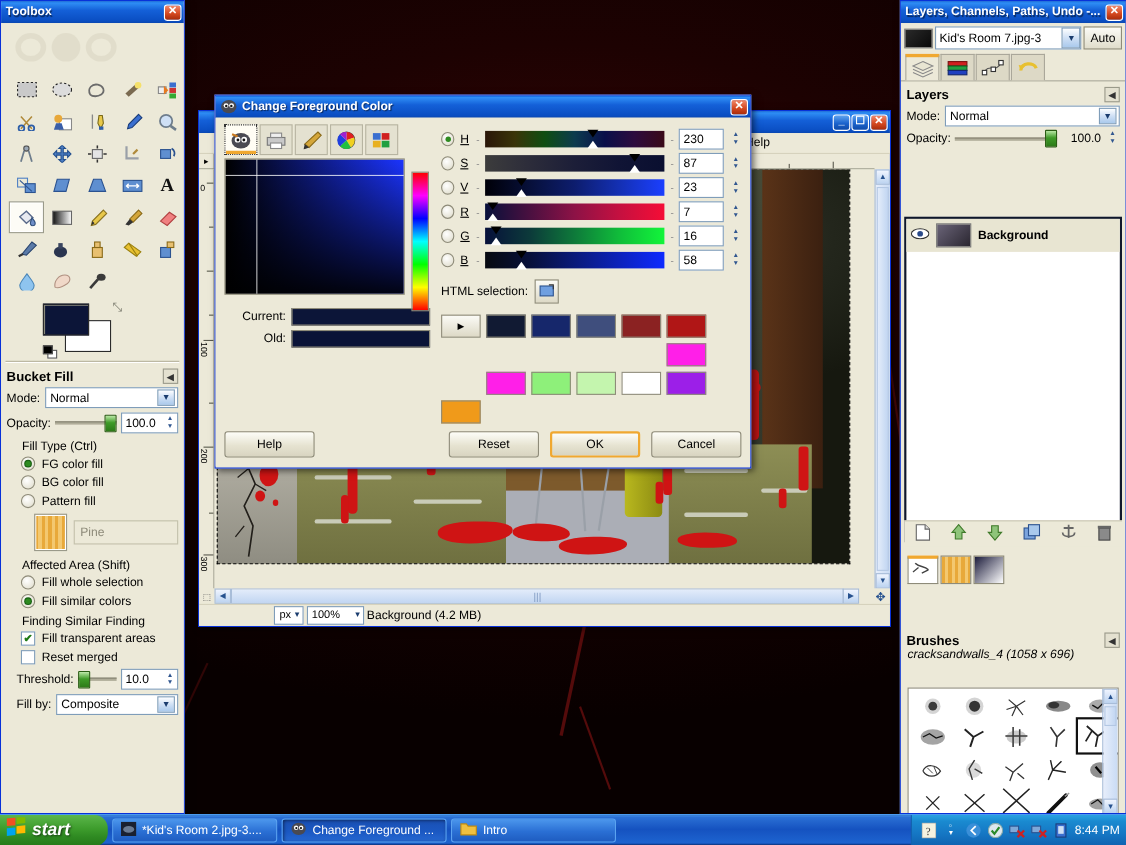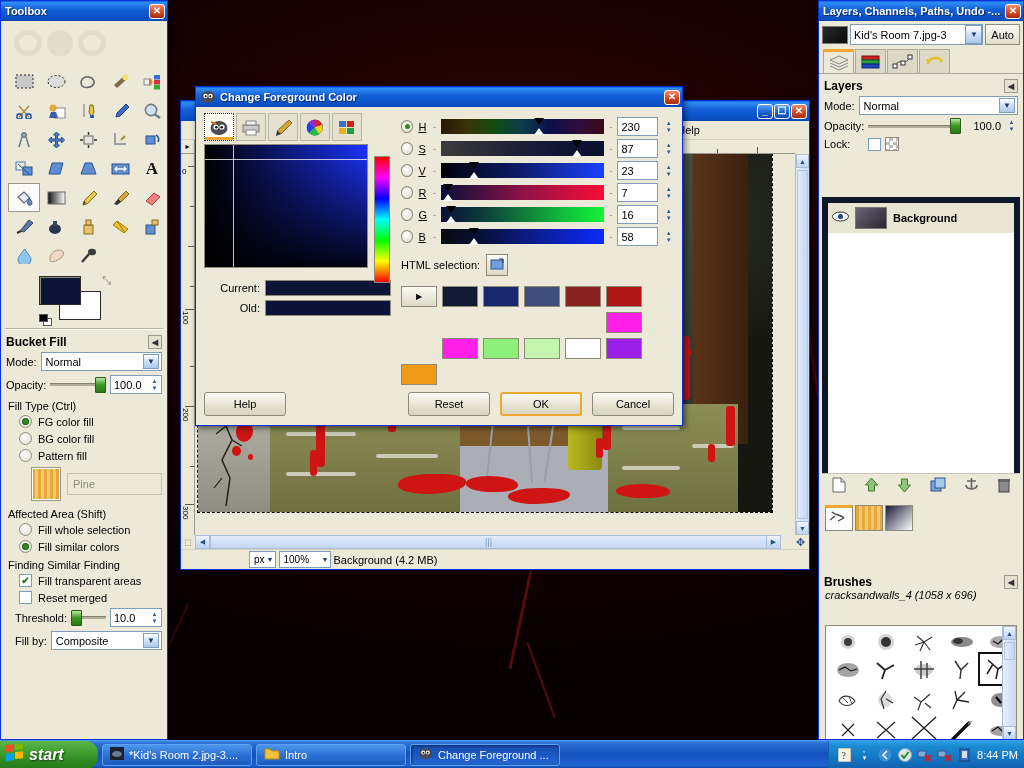--- a/index.html
+++ b/index.html
@@ -157,21 +157,21 @@
   .spin .spn { width:13px; display:flex; flex-direction:column; align-items:center; color:#30568f; font-size:6px; line-height:7px;}
   .radio-row { display:flex; align-items:center; gap:6px; padding:2px 5px 2px 18px; }
   .radio {
     width:13px; height:13px; border-radius:50%;
     background: radial-gradient(circle at 40% 35%, #fff, #dedbc8);
     border:1px solid #8e8b79;
     display:flex; align-items:center; justify-content:center;
   }
   .radio.on::after { content:''; width:5px; height:5px; border-radius:50%; background:#2e8b20; box-shadow:0 0 0 1px #186012;}
   .chk { width:13px;height:13px;background:#fff;border:1px solid #7f9db9; display:flex;align-items:center;justify-content:center;color:#1f7a14;font-size:10px;font-weight:bold;}
-  .group-title { padding: 4px 5px 1px 7px; font-weight: normal; }
+  .group-title { padding: 4px 5px 1px 19px; font-weight: normal; }
   .pattern-row { display:flex; align-items:center; gap:6px; padding:3px 5px 3px 30px;}
   .pattern-sw {
     width:30px;height:34px;border:1px solid #9a9a8a;background:
       repeating-linear-gradient(to right,#e8a93a 0 3px,#f3c870 3px 6px);
     box-shadow: inset 0 0 0 1px #fff;
   }
   .pattern-name {
     flex:1;height:22px;background:#ece9d8;border:1px solid #c3c0ab;
     display:flex;align-items:center;padding-left:5px;color:#8d8a79;
   }
@@ -239,21 +239,21 @@
     border:1px solid #8e8b79;display:flex;align-items:center;font-size:11px;
   }
   .dock-tabs { display:flex; gap:1px; padding:2px 0 0 4px; border-bottom:1px solid #aaa79a; }
   .dock-tab {
     width:31px;height:24px;border:1px solid #aaa79a;border-bottom:none;
     background:#ddd9c6; display:flex;align-items:center;justify-content:center;
   }
   .dock-tab.active { background:#ece9d8; border-top:3px solid #f0a830; }
   .layer-list {
     position:absolute; left:3px; right:3px; top:176px; height:296px;
-    background:#fff; border:6px solid #0f172a;
+    background:#fff; border:2px solid #0f172a;
   }
   .layer-row {
     display:flex; align-items:center; gap:6px; height:30px; padding:0 4px;
     background:#e8e5d2;
   }
   .layer-thumb { width:32px;height:22px;background:linear-gradient(135deg,#6a6478,#2a2630);border:1px solid #777;}
   .layer-btns {
     position:absolute; left:3px; right:3px; top:452px; height:24px;
     display:flex; align-items:center; justify-content:space-around;
     background:#ece9d8; border-top:1px solid #c9c5b2;
@@ -1083,26 +1083,20 @@
     <div class="opt-row">
       <label>Opacity:</label>
       <div class="slider">
         <div class="track"></div>
           <div class="knob" style="right:0px;"></div>
       </div>
       <span style="width:36px;text-align:right;">100.0</span>
       <span class="spn" style="width:13px;display:flex;flex-direction:column;align-items:center;color:#30568f;font-size:6px;line-height:7px;">▲<br>▼</span>
     </div>
 
-    <div class="opt-row">
-      <label>Lock:</label>
-      <span style="width:10px;"></span>
-      <span class="chk"></span>
-      <span style="width:14px;height:14px;background:repeating-conic-gradient(#bdbdbd 0% 25%, #fff 0% 50%) 0 0/7px 7px;border:1px solid #8e8b79;"></span>
-    </div>
 
     <div class="layer-list">
       <div class="layer-row">
         <span style="font-size:12px;">
           <svg width="17" height="11">
               <ellipse cx="8.5" cy="5.5" rx="8" ry="4.5" fill="#fff" stroke="#333"></ellipse>
               <circle cx="8.5" cy="5.5" r="2.6" fill="#2a4a8a"></circle>
             </svg>
         </span>
         <span class="layer-thumb"></span>
@@ -1293,35 +1287,35 @@
     <span>start</span>
   </div>
 
   <div class="tbtn">
     <span><svg width="14" height="13">
           <rect width="14" height="13" fill="#1a2030"></rect>
           <ellipse cx="7" cy="7" rx="5" ry="3" fill="#6a7a92"></ellipse>
         </svg></span>
     <span>*Kid's Room 2.jpg-3....</span>
   </div>
-  <div class="tbtn">
-    <span><svg width="16" height="13">
-          <path d="M1 2 h5 l1.5 2 h7.5 v8 h-14z" fill="#f0c040" stroke="#c08a10"></path>
-        </svg></span>
-    <span>Intro</span>
-  </div>
   <div class="tbtn active">
     <span><svg width="15" height="13">
           <ellipse cx="7.5" cy="6.5" rx="6.5" ry="5.5" fill="#4a4a52"></ellipse>
           <circle cx="5.2" cy="5.5" r="2" fill="#fff"></circle>
           <circle cx="9.8" cy="5.5" r="2" fill="#fff"></circle>
           <circle cx="5.4" cy="5.8" r="1" fill="#111"></circle>
           <circle cx="9.6" cy="5.8" r="1" fill="#111"></circle>
         </svg></span>
     <span>Change Foreground ...</span>
+  </div>
+  <div class="tbtn">
+    <span><svg width="16" height="13">
+          <path d="M1 2 h5 l1.5 2 h7.5 v8 h-14z" fill="#f0c040" stroke="#c08a10"></path>
+        </svg></span>
+    <span>Intro</span>
   </div>
 
   <div id="tray">
     <span class="tray-ico">
         <svg width="13" height="14">
           <rect x="0" y="0" width="13" height="14" fill="#f5f2e0" stroke="#999"></rect>
           <text x="3.5" y="11" font-size="10" font-family="Liberation Serif" fill="#333">?</text>
         </svg>
       </span>
     <span class="tray-ico" style="flex-direction:column;font-size:7px;line-height:6px;">▫<br>▾</span>

